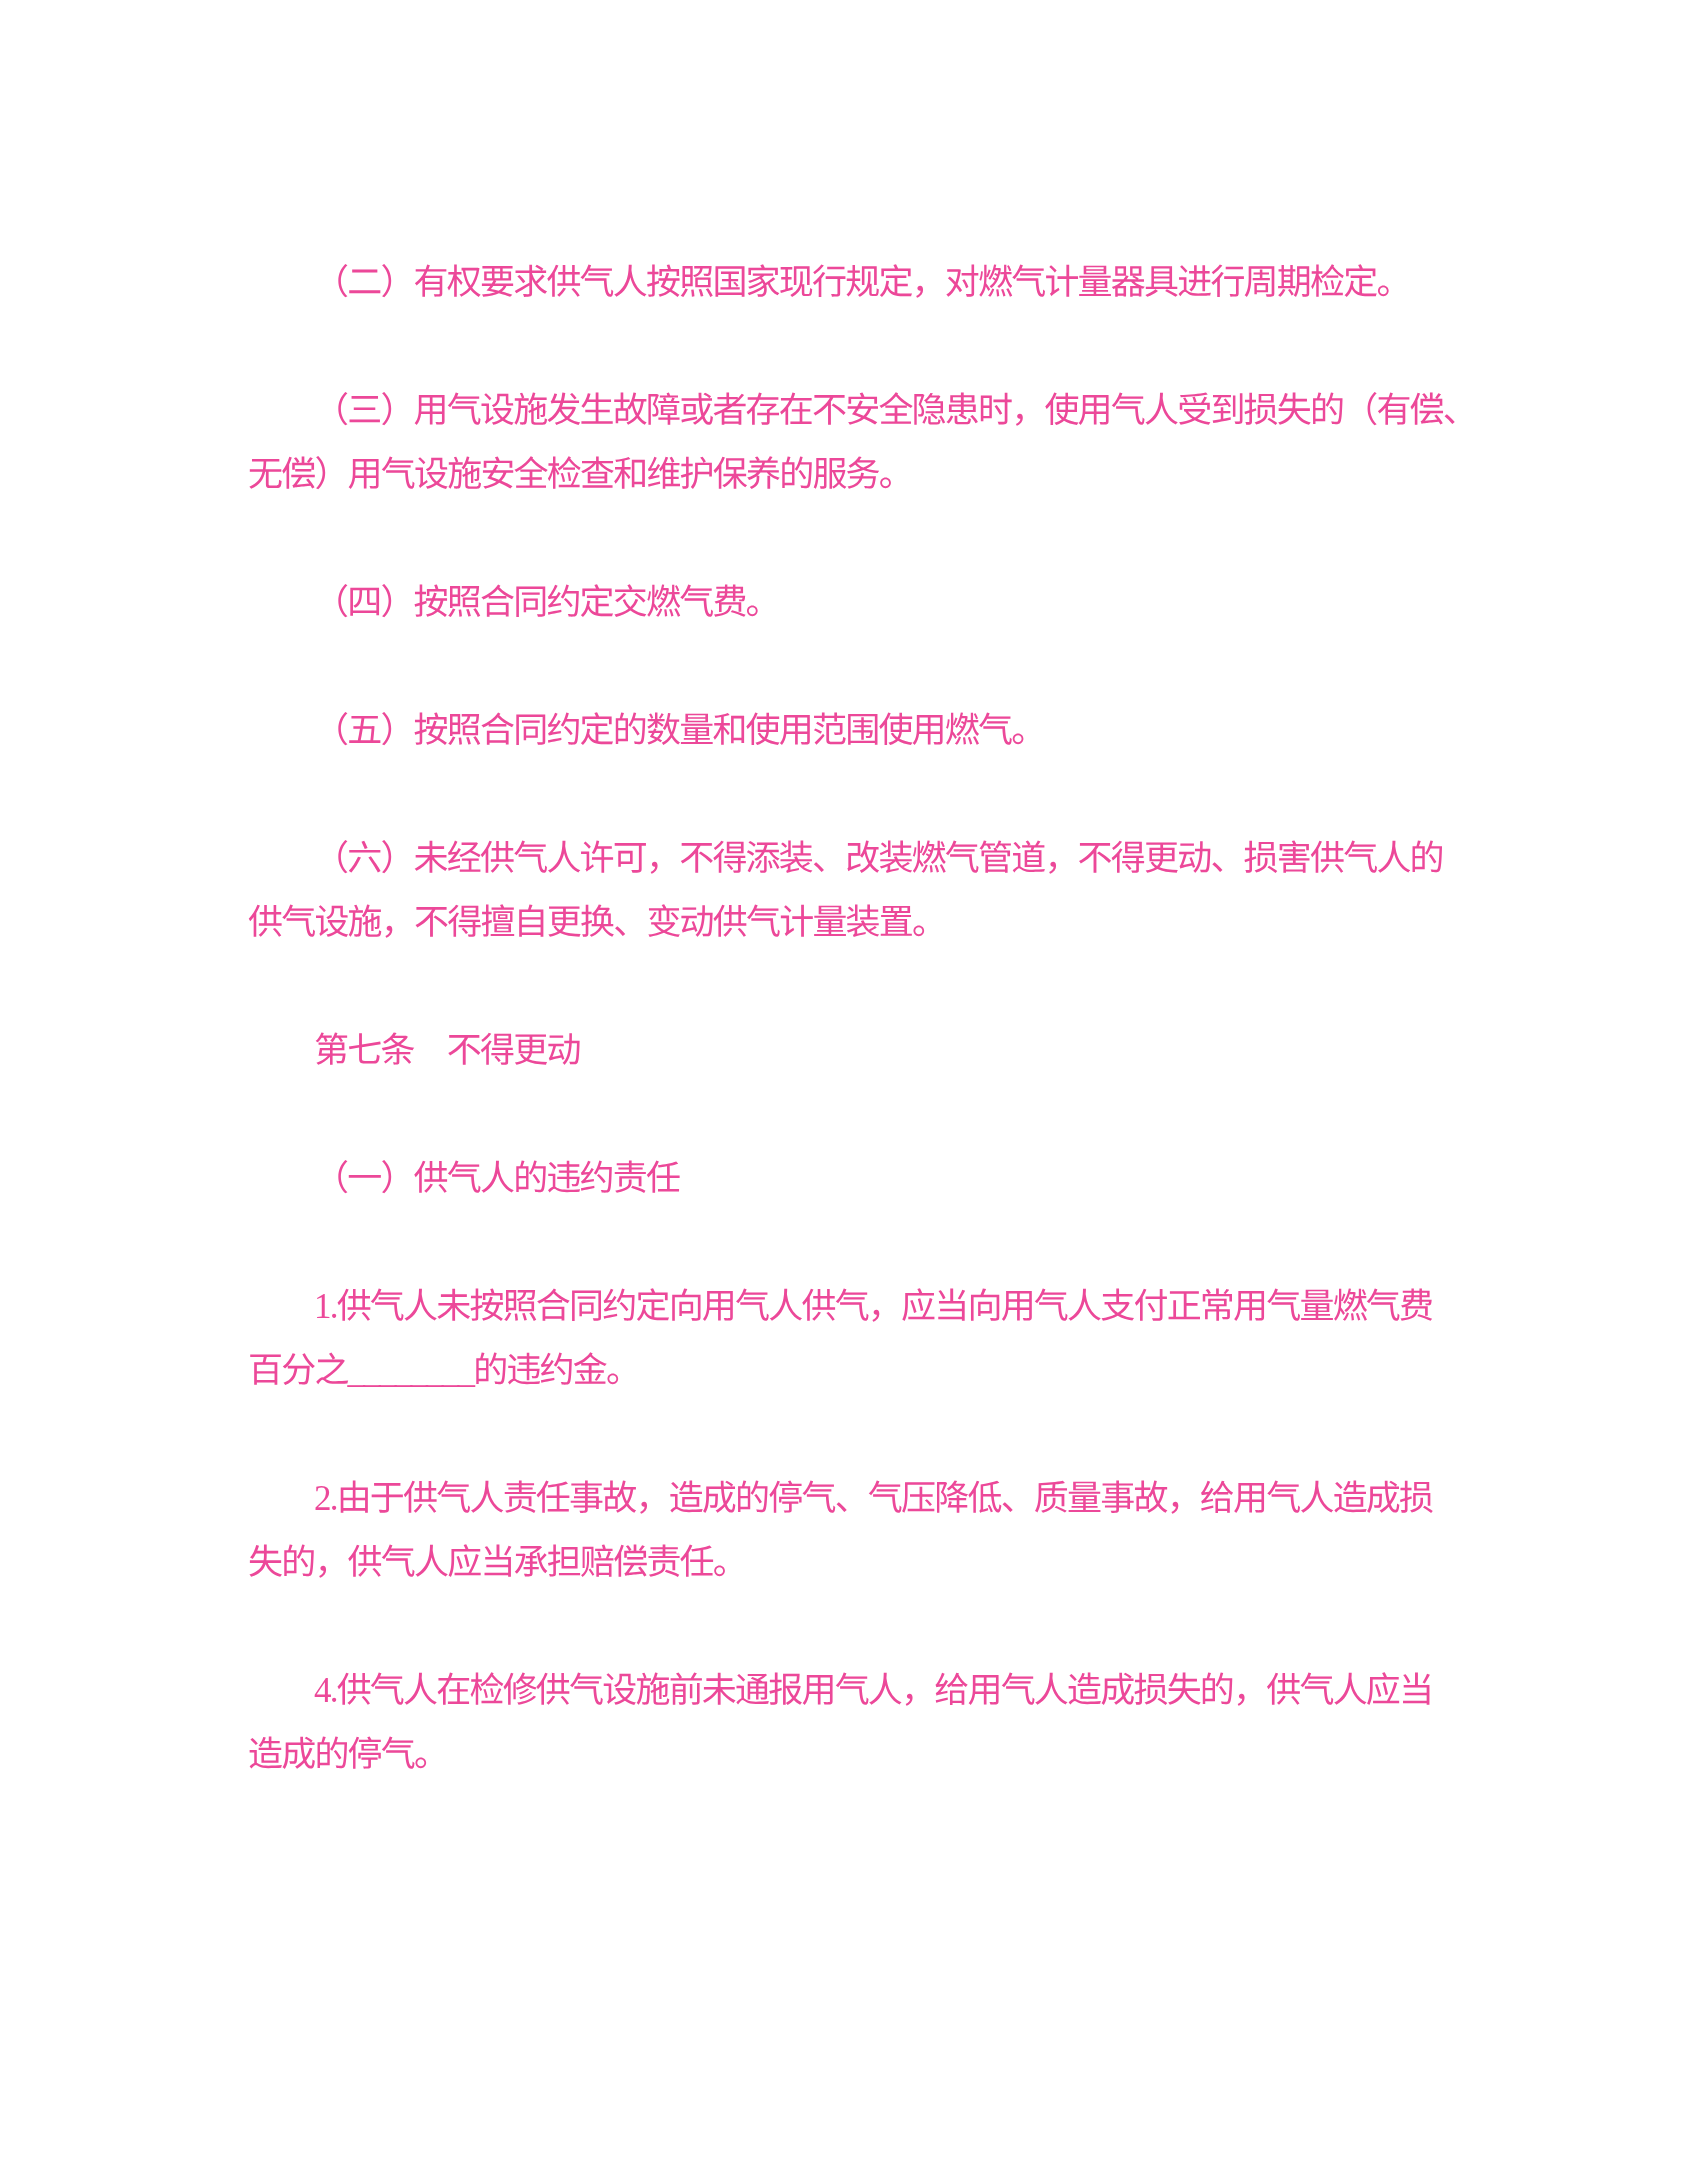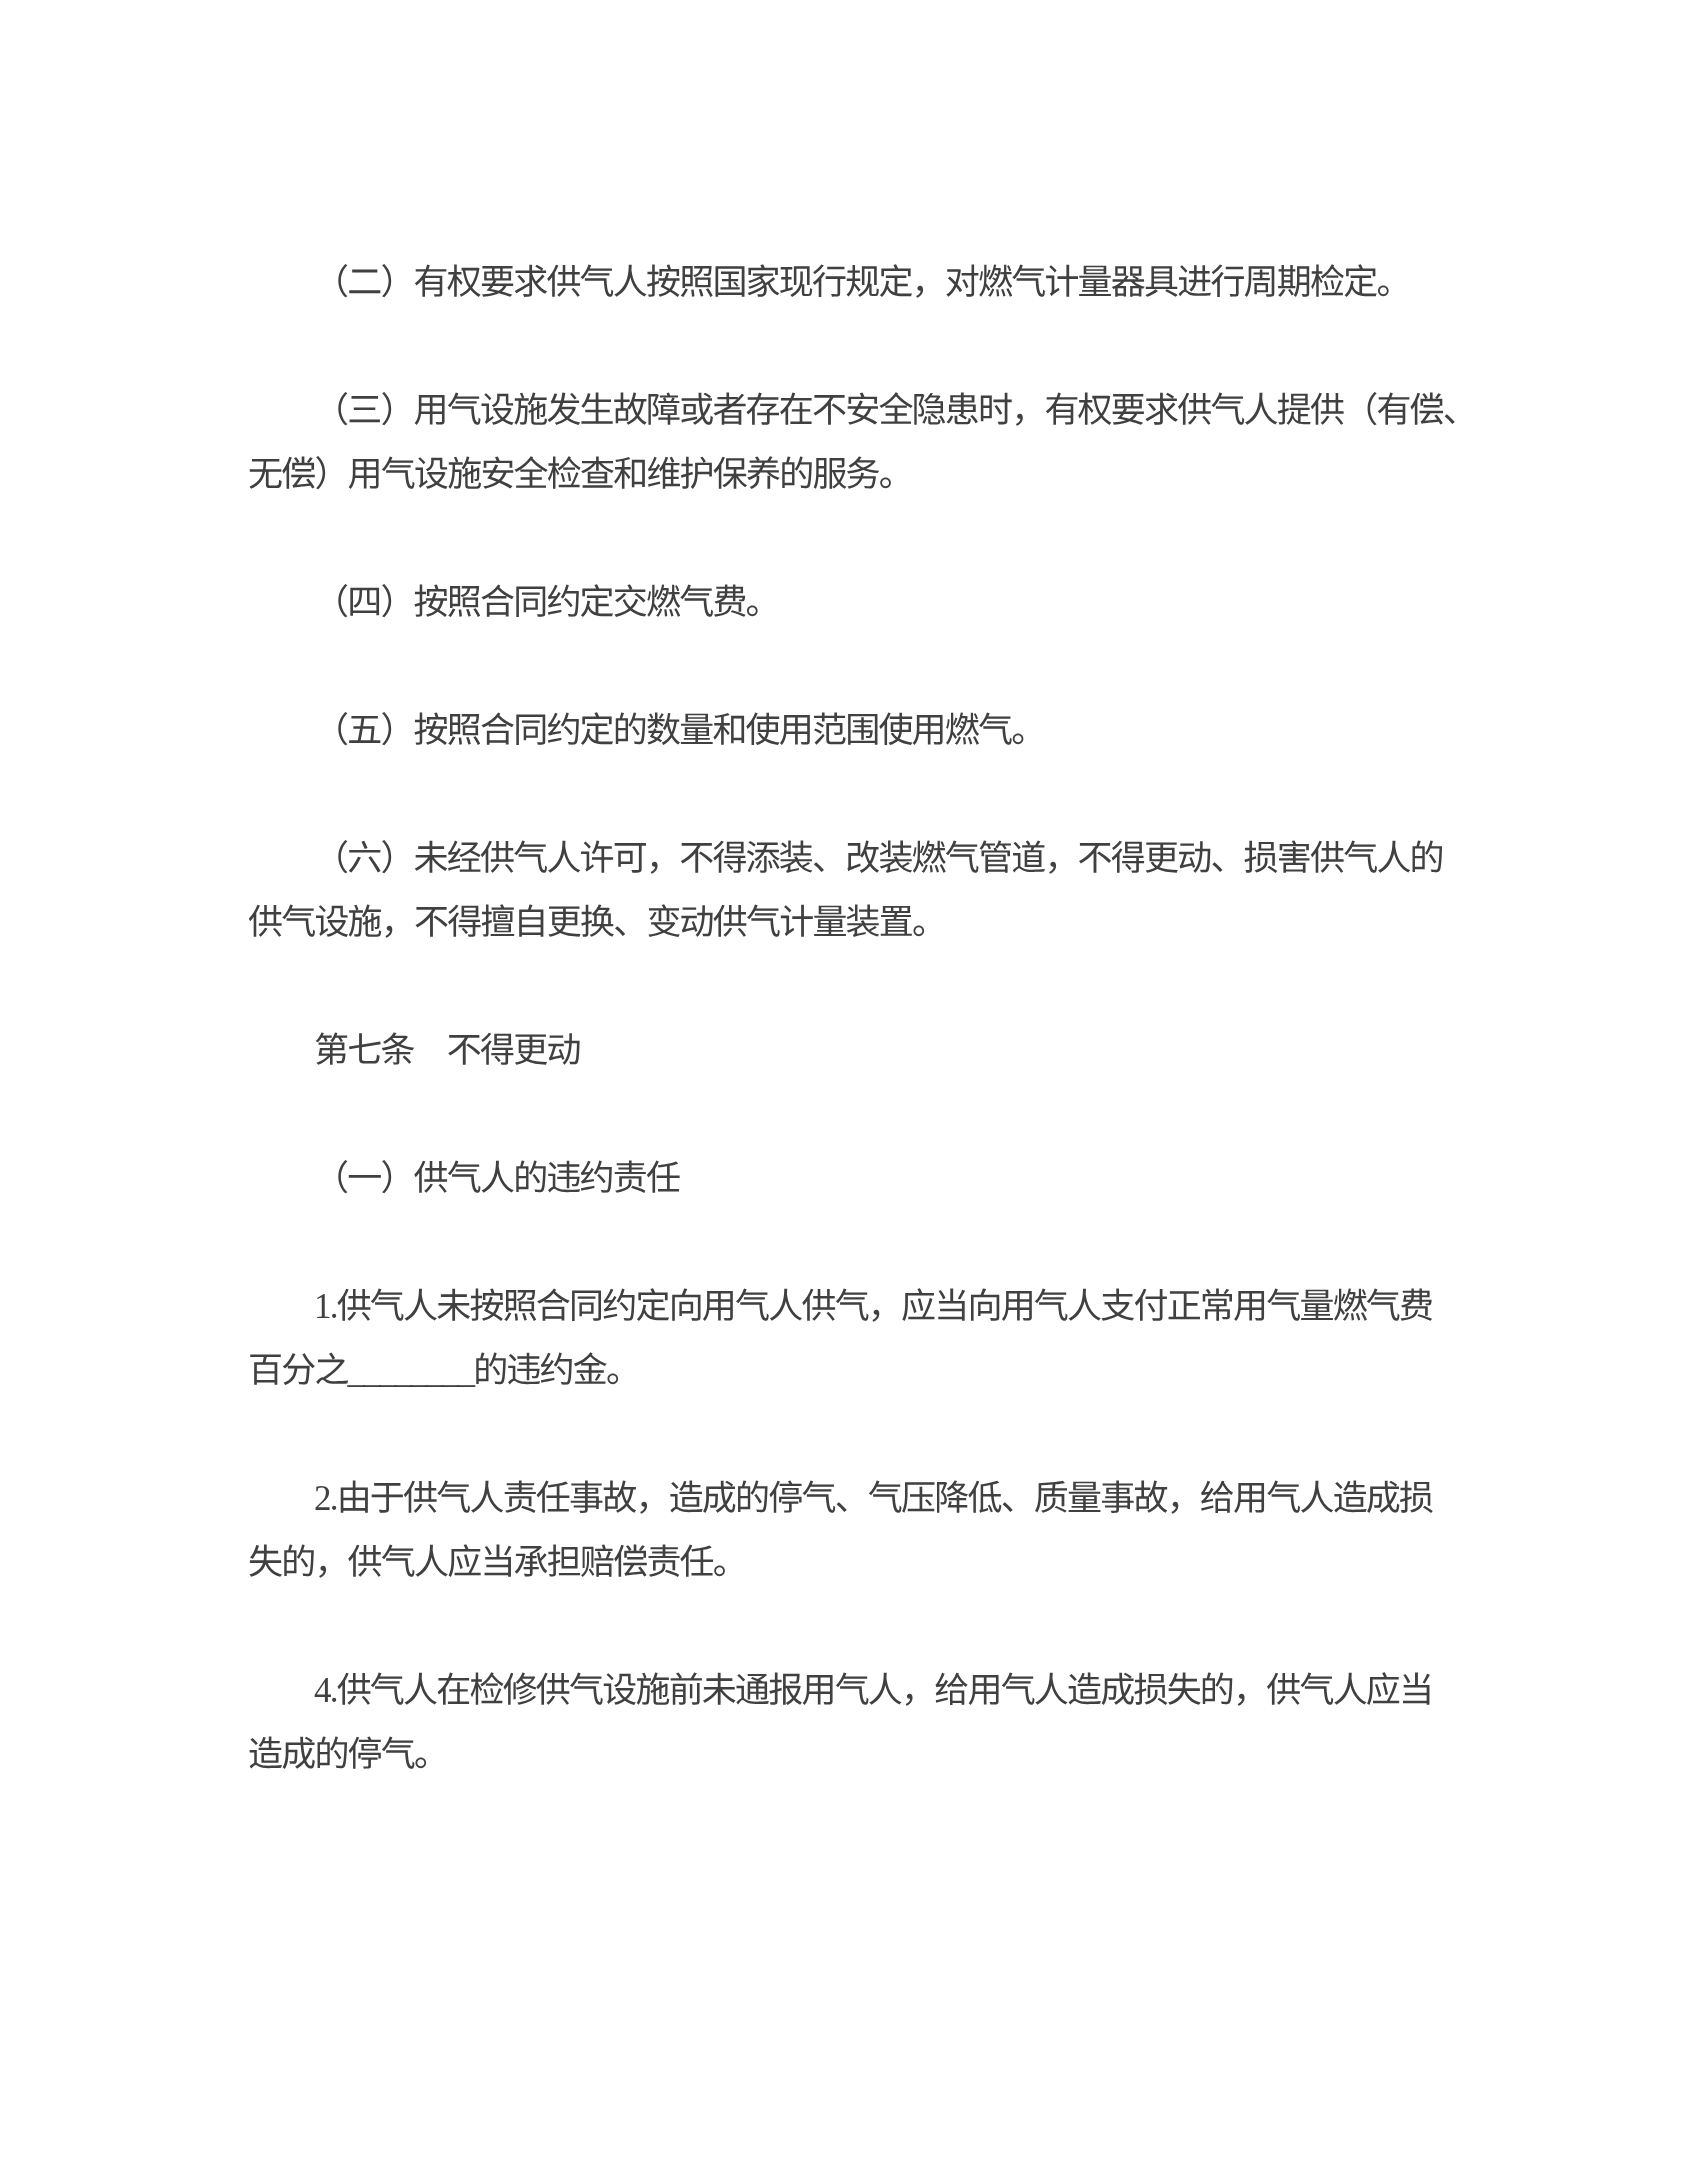--- a/index.html
+++ b/index.html
@@ -5,21 +5,21 @@
   html, body {
     margin: 0;
     padding: 0;
     background: #ffffff;
   }
   .page {
     position: relative;
     width: 1686px;
     height: 2182px;
     background: #ffffff;
-    color: #404040;
+    color: #ec4899;
     font-family: "Liberation Serif", "DejaVu Serif", serif;
     overflow: hidden;
   }
   .content {
     position: absolute;
     left: 248px;
     top: 251px;
     width: 1221px;
     font-size: 35px;
     letter-spacing: -1.8px;
@@ -37,21 +37,21 @@
 </style>
 </head>
 <body>
 
 <main class="page">
   <section class="content" id="content">
       <div class="para">
         <div class="line first">（二）有权要求供气人按照国家现行规定，对燃气计量器具进行周期检定。</div>
       </div>
       <div class="para">
-        <div class="line first">（三）用气设施发生故障或者存在不安全隐患时，有权要求供气人提供（有偿、</div>
+        <div class="line first">（三）用气设施发生故障或者存在不安全隐患时，使用气人受到损失的（有偿、</div>
         <div class="line">无偿）用气设施安全检查和维护保养的服务。</div>
       </div>
       <div class="para">
         <div class="line first">（四）按照合同约定交燃气费。</div>
       </div>
       <div class="para">
         <div class="line first">（五）按照合同约定的数量和使用范围使用燃气。</div>
       </div>
       <div class="para">
         <div class="line first">（六）未经供气人许可，不得添装、改装燃气管道，不得更动、损害供气人的</div>

